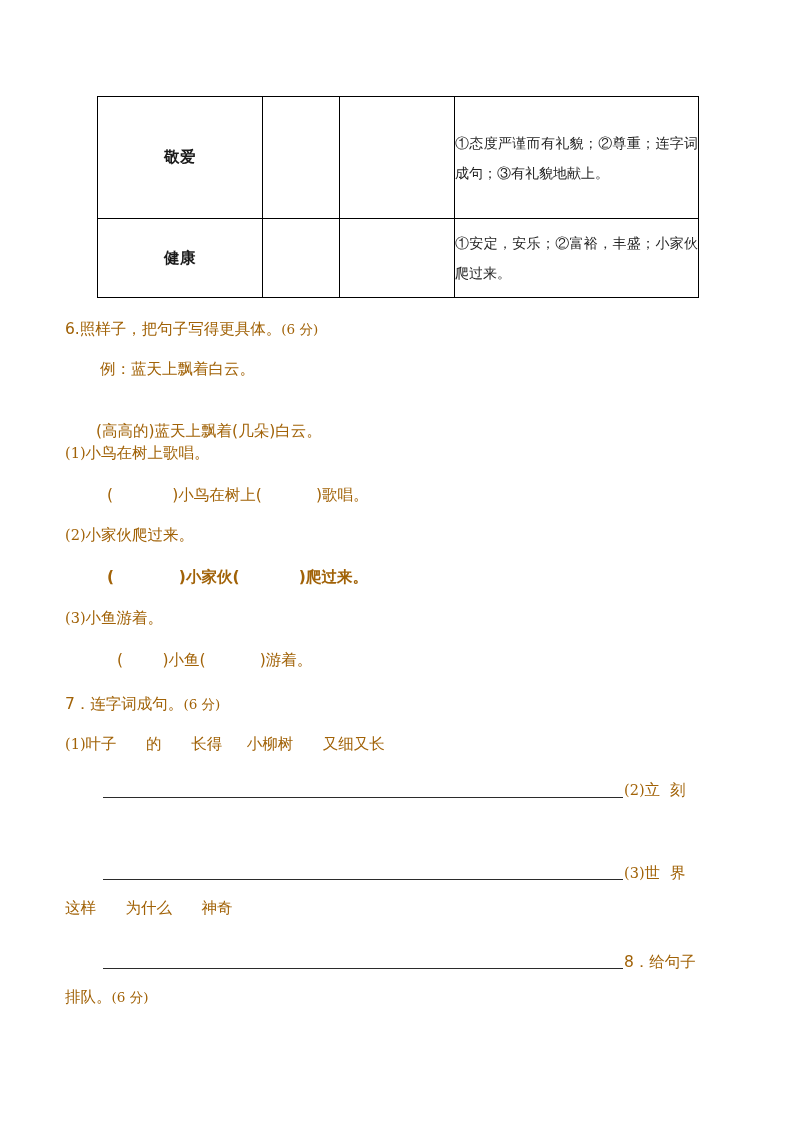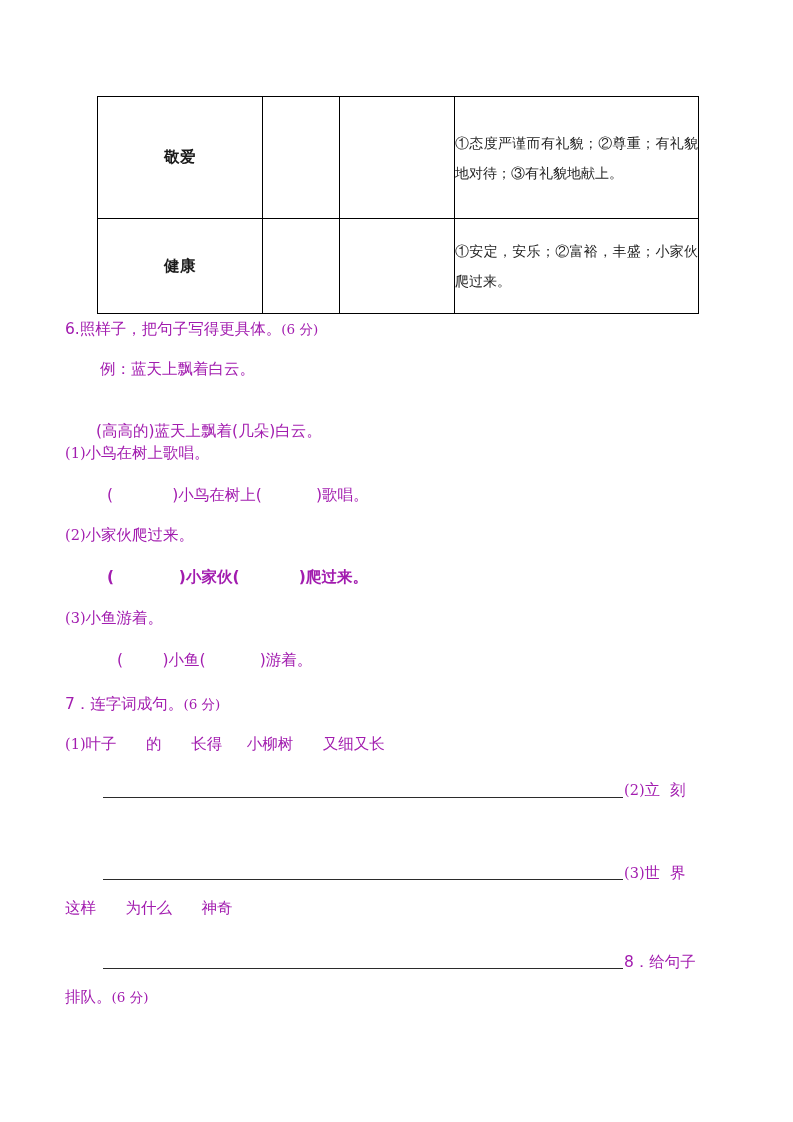--- a/index.html
+++ b/index.html
@@ -52,28 +52,28 @@
   }
   .def-cell {
     font-family: "DejaVu Serif", "Liberation Serif", serif;
     font-size: 14px;
     line-height: 30px;
     color: #1f1f1f;
     padding: 9px 6px 9px 9px;
     text-align: justify;
   }
   .row-1 { height: 122px; }
-  .row-2 { height: 95px; margin-top: 29px; }
+  .row-2 { height: 79px; margin-top: 29px; }
 
   
   .txt {
     position: absolute;
     font-family: "DejaVu Sans", "Liberation Sans", sans-serif;
     font-size: 15.5px;
-    color: #a21caf;
+    color: #a16207;
     white-space: pre;
     line-height: 1;
   }
   .small {
     font-family: "DejaVu Serif", "Liberation Serif", serif;
     font-size: 13.5px;
   }
   .serif-num {
     font-family: "DejaVu Serif", "Liberation Serif", serif;
     font-size: 14.5px;
@@ -90,21 +90,21 @@
 <body>
 
 <div class="page">
 
   <table class="vocab-table">
     <tbody>
       <tr class="row-1">
         <td class="col-word word-cell">敬爱</td>
         <td class="col-blank1"></td>
         <td class="col-blank2"></td>
-        <td class="col-def def-cell">①态度严谨而有礼貌；②尊重；有礼貌地对待；③有礼貌地献上。</td>
+        <td class="col-def def-cell">①态度严谨而有礼貌；②尊重；连字词成句；③有礼貌地献上。</td>
       </tr>
       <tr class="row-2">
         <td class="col-word word-cell">健康</td>
         <td class="col-blank1"></td>
         <td class="col-blank2"></td>
         <td class="col-def def-cell">①安定，安乐；②富裕，丰盛；小家伙爬过来。</td>
       </tr>
     </tbody>
   </table>
 

